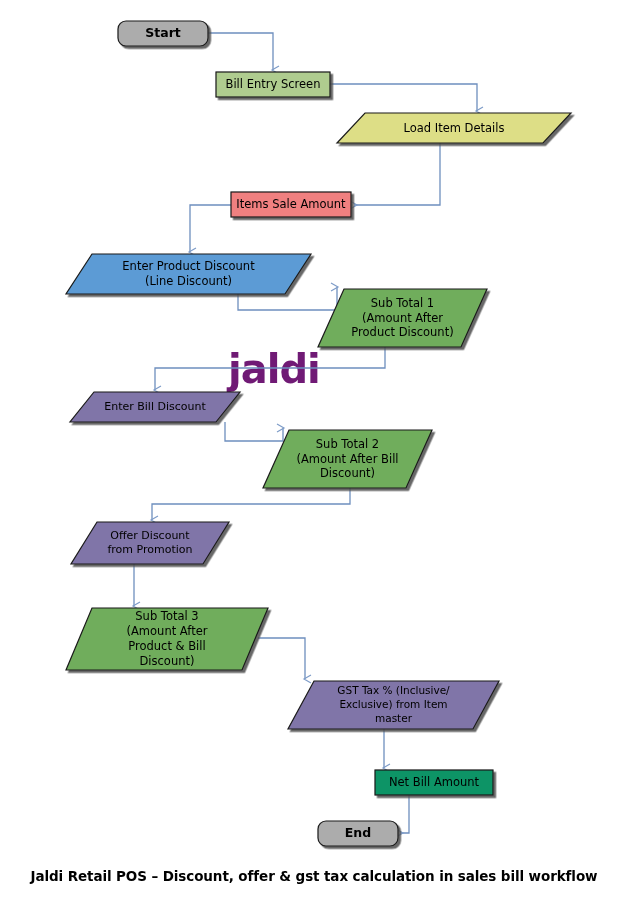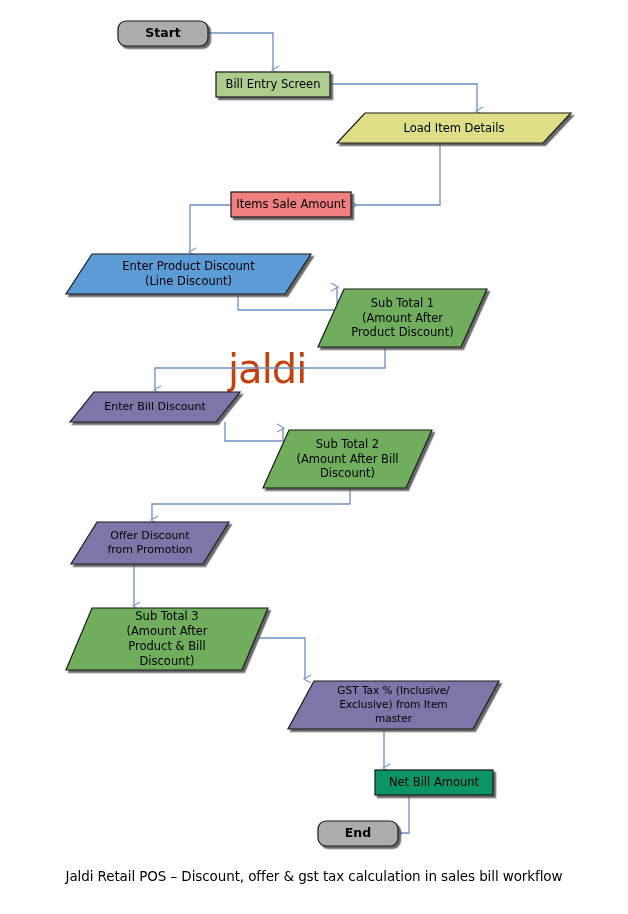--- a/index.html
+++ b/index.html
@@ -33,32 +33,32 @@
     dominant-baseline: middle;
   }
   .caption {
     position: absolute;
     left: 0;
     top: 868px;
     width: 628px;
     text-align: center;
     font-family: "DejaVu Sans", sans-serif;
     font-size: 13.5px;
-    font-weight: normal;
+    font-weight: bold;
     color: #000000;
     letter-spacing: -0.1px;
   }
   .watermark {
     position: absolute;
     left: 228px;
     top: 346px;
     font-family: "DejaVu Sans", sans-serif;
     font-size: 40px;
-    font-weight: normal;
-    color: #c2410c;
+    font-weight: bold;
+    color: #701a75;
     letter-spacing: -1px;
     user-select: none;
     pointer-events: none;
   }
 </style>
 </head>
 <body>
 
 <div id="canvas">
 

